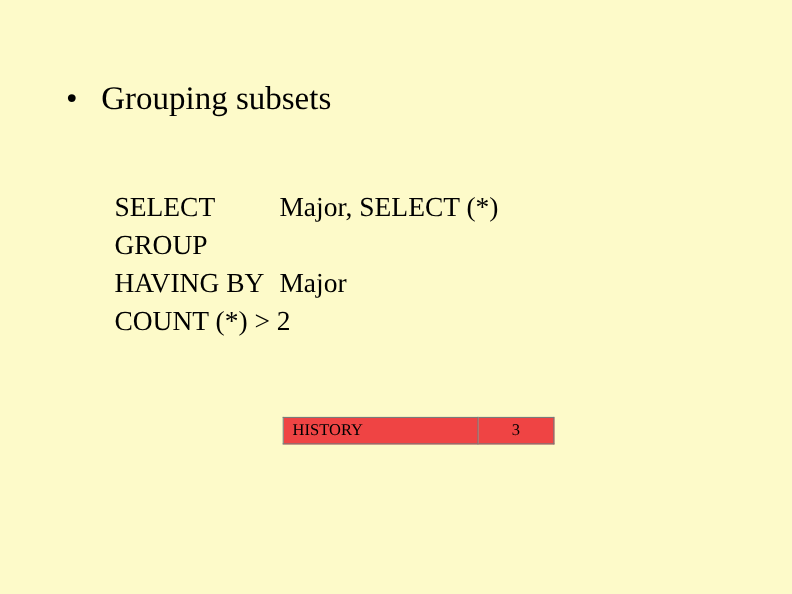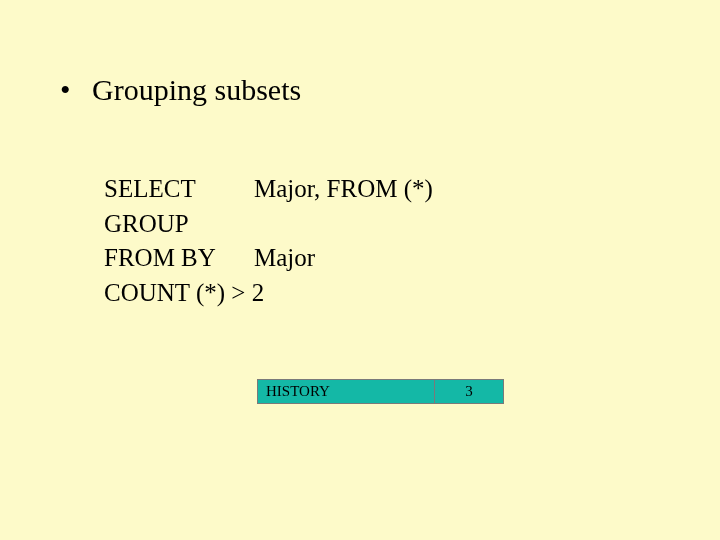--- a/index.html
+++ b/index.html
@@ -66,21 +66,21 @@
     position: absolute;
     left: 257px;
     top: 379px;
     border-collapse: collapse;
     font-size: 15px;
   }
   .result-table td {
     border: 1px solid #7a7a7a;
     padding: 3px 8px;
     vertical-align: middle;
-    background: #14b8a6;
+    background: #ef4444;
   }
   .result-table td.major-cell {
     width: 160px;
   }
   .result-table td.count-cell {
     width: 52px;
     text-align: center;
   }
 </style>
 </head>
@@ -89,27 +89,27 @@
 <div class="slide">
 
   <div class="bullet-row">
     <span class="bullet-dot">•</span>
     <span class="bullet-text">Grouping subsets</span>
   </div>
 
   <div class="sql-block">
     <div class="sql-row">
       <span class="kw-col">SELECT</span>
-      <span class="rhs-col">Major, FROM (*)</span>
+      <span class="rhs-col">Major, SELECT (*)</span>
     </div>
     <div class="sql-row">
       <span class="kw-col">GROUP</span>
     </div>
     <div class="sql-row">
-      <span class="kw-col">FROM BY</span>
+      <span class="kw-col">HAVING BY</span>
       <span class="rhs-col">Major</span>
     </div>
     <div class="sql-row">
       <span class="rhs-col">COUNT (*) &gt; 2</span>
     </div>
   </div>
 
   <table class="result-table">
     <tbody>
         <tr>

